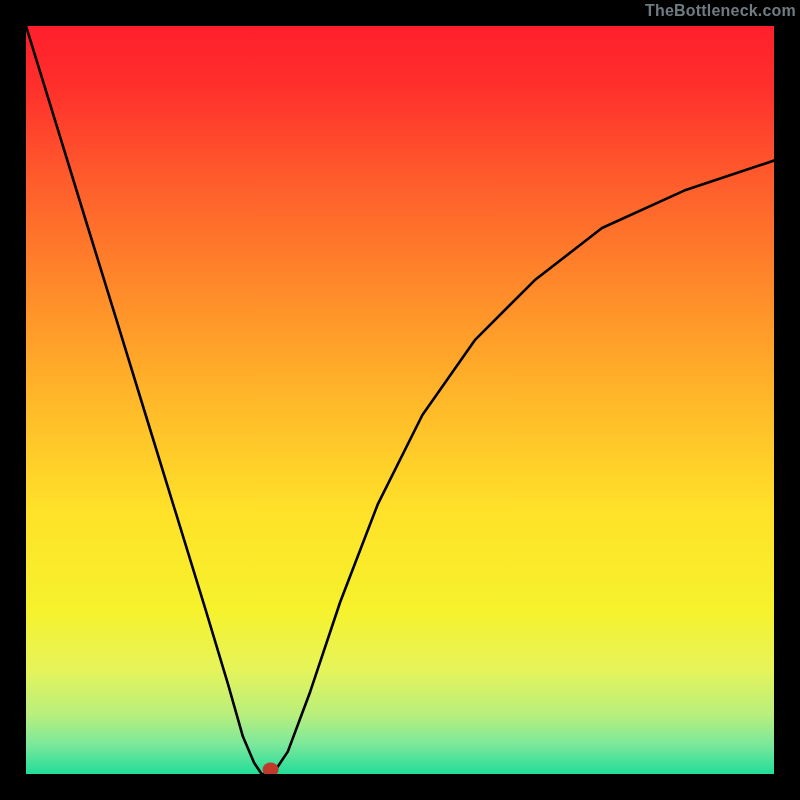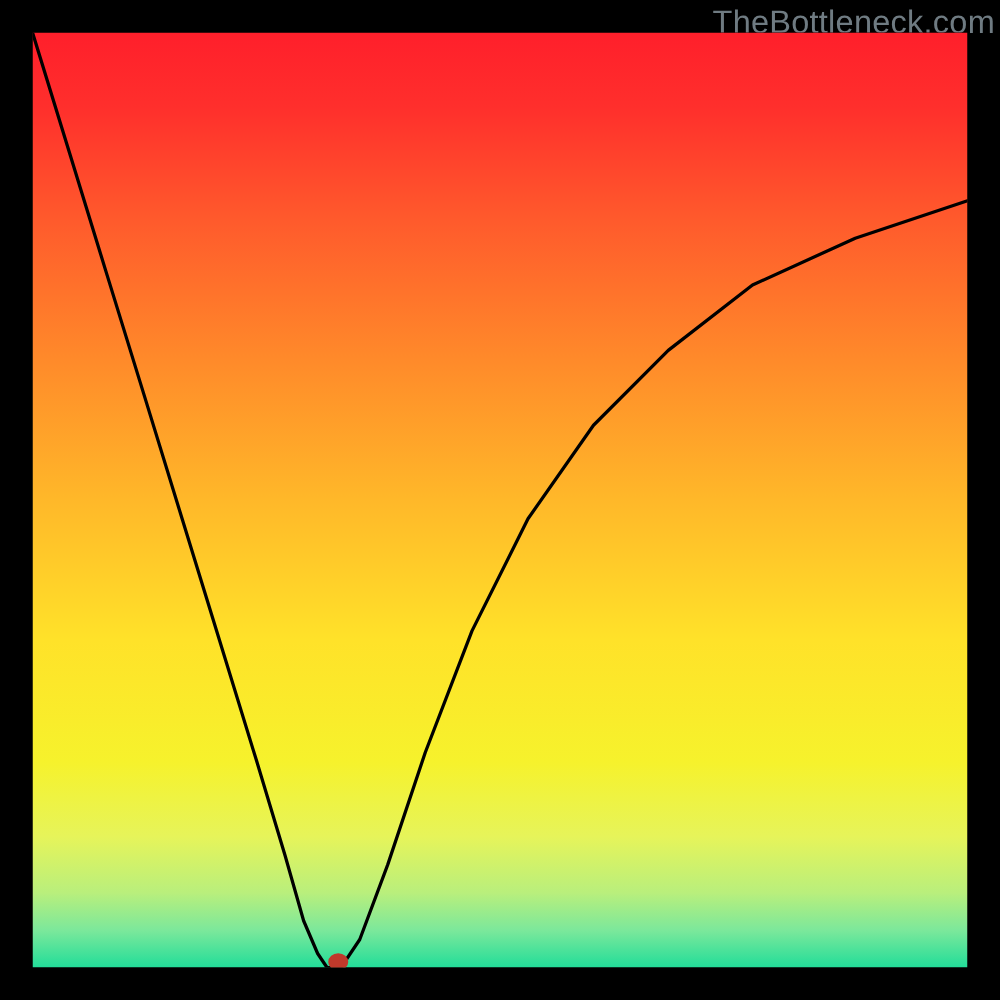--- a/index.html
+++ b/index.html
@@ -24,22 +24,22 @@
     left: 0;
     top: 0;
     width: 748px;
     height: 748px;
   }
   .watermark {
     position: absolute;
     right: 4px;
     top: 2px;
     color: #6f7b82;
-    font-size: 26px;
-    font-weight: 400;
+    font-size: 16px;
+    font-weight: 700;
     letter-spacing: 0.2px;
   }
   svg { display: block; }
 </style>
 </head>
 <body>
 
 <div class="watermark">TheBottleneck.com</div>
 
 <div class="plot-frame">

